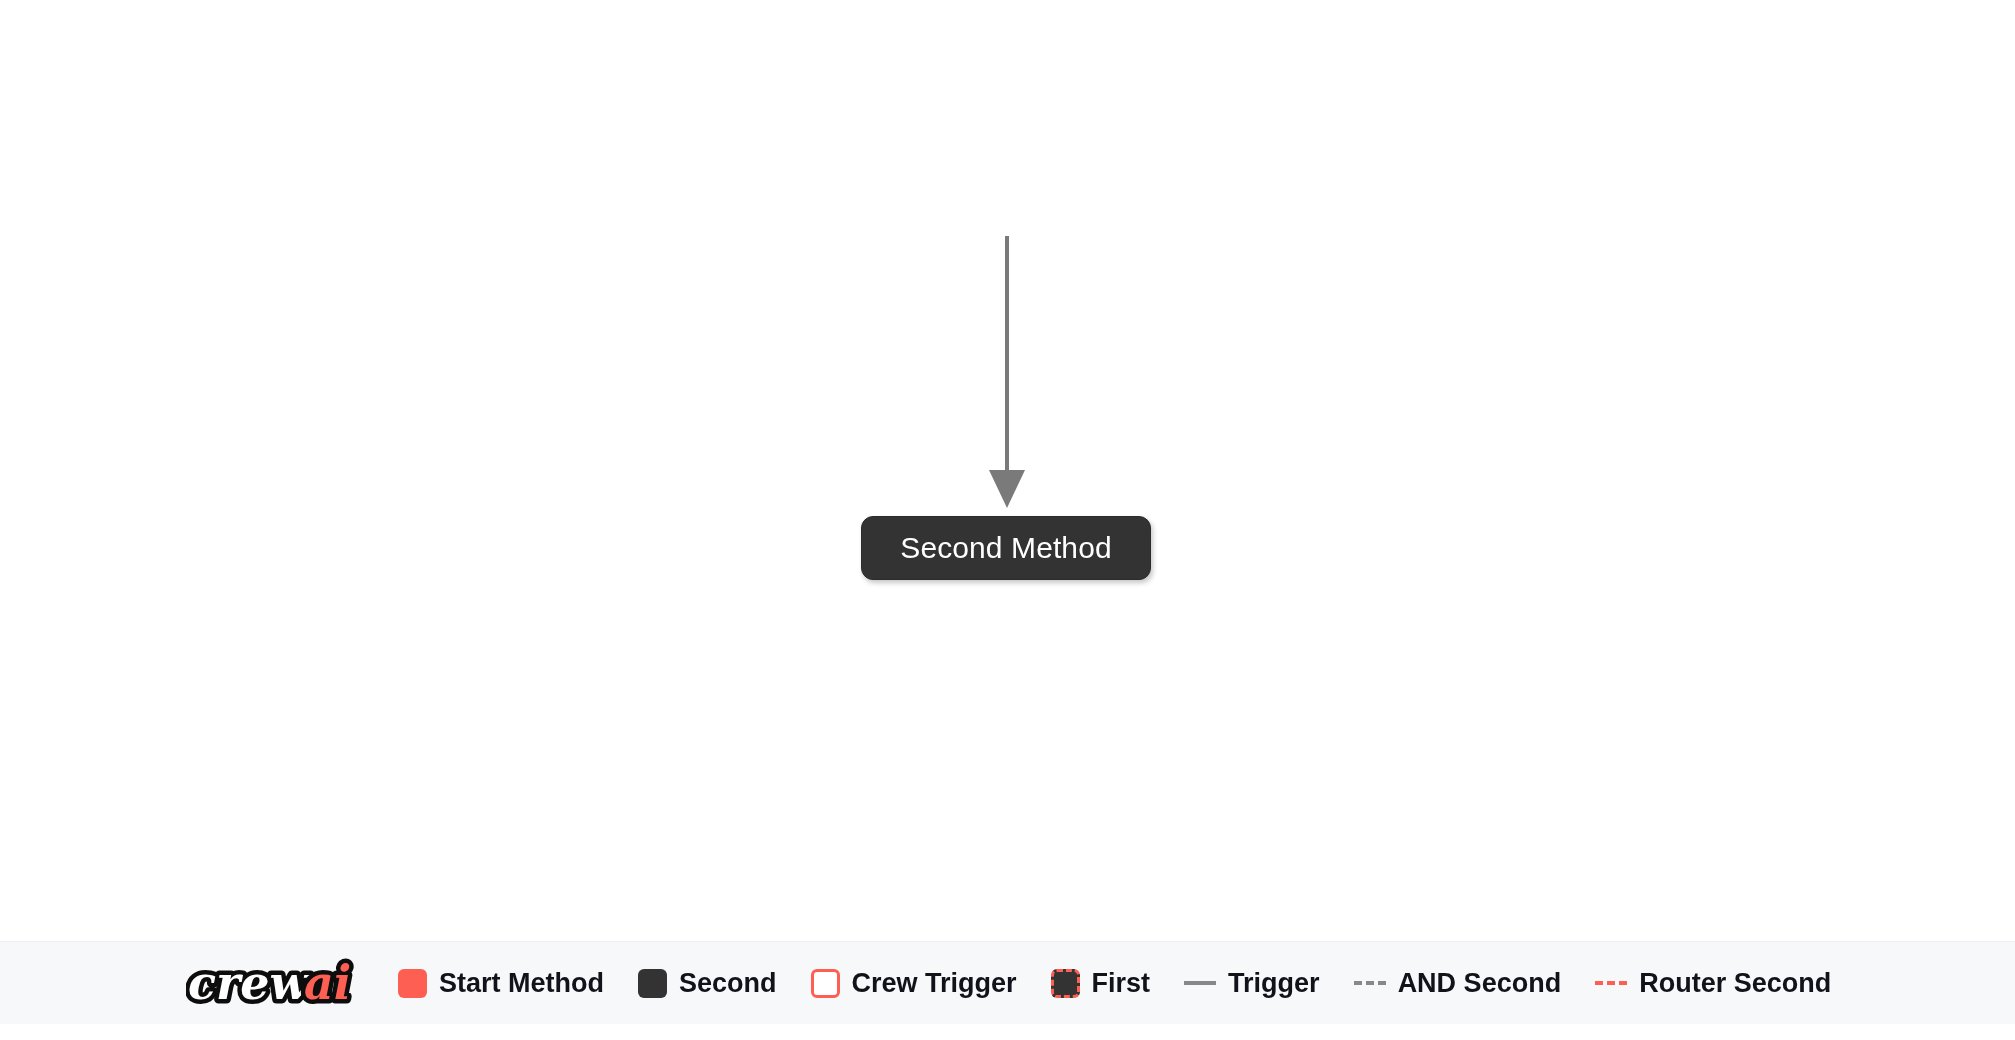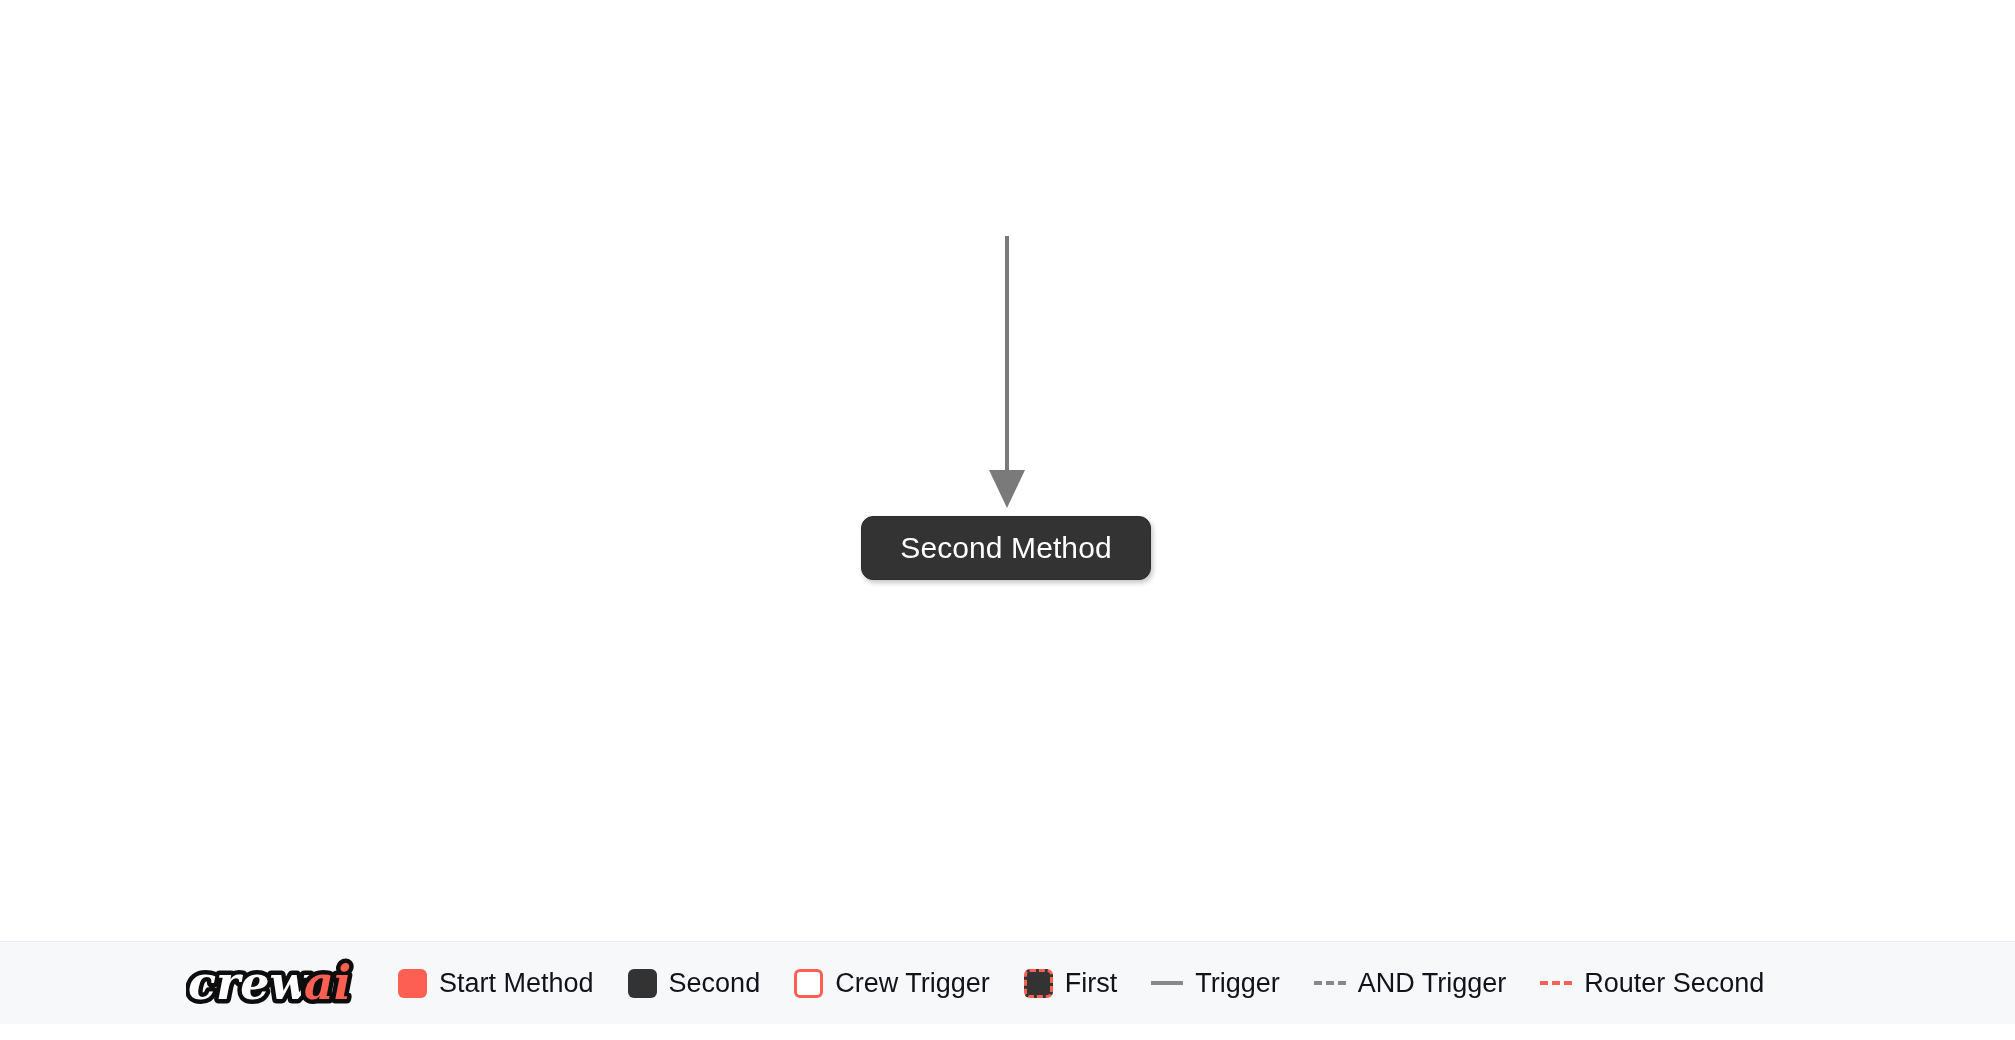--- a/index.html
+++ b/index.html
@@ -109,20 +109,21 @@
     display: flex;
     align-items: center;
     gap: 34px;
   }
 
   .legend-item {
     display: flex;
     align-items: center;
     gap: 12px;
     white-space: nowrap;
+    font-weight: bold;
   }
 
   .legend-label {
     font-size: 27px;
     color: #12121a;
     font-family: "Liberation Sans", sans-serif;
     line-height: 1;
   }
 
   .swatch {
@@ -205,21 +206,21 @@
         <span class="legend-label">First</span>
       </div>
 
       <div class="legend-item">
         <span class="line-swatch trigger"></span>
         <span class="legend-label">Trigger</span>
       </div>
 
       <div class="legend-item">
         <span class="line-swatch and-trigger"></span>
-        <span class="legend-label">AND Trigger</span>
+        <span class="legend-label">AND Second</span>
       </div>
 
       <div class="legend-item">
         <span class="line-swatch router-trigger"></span>
         <span class="legend-label">Router Second</span>
       </div>
 
     </div>
   </div>
 

